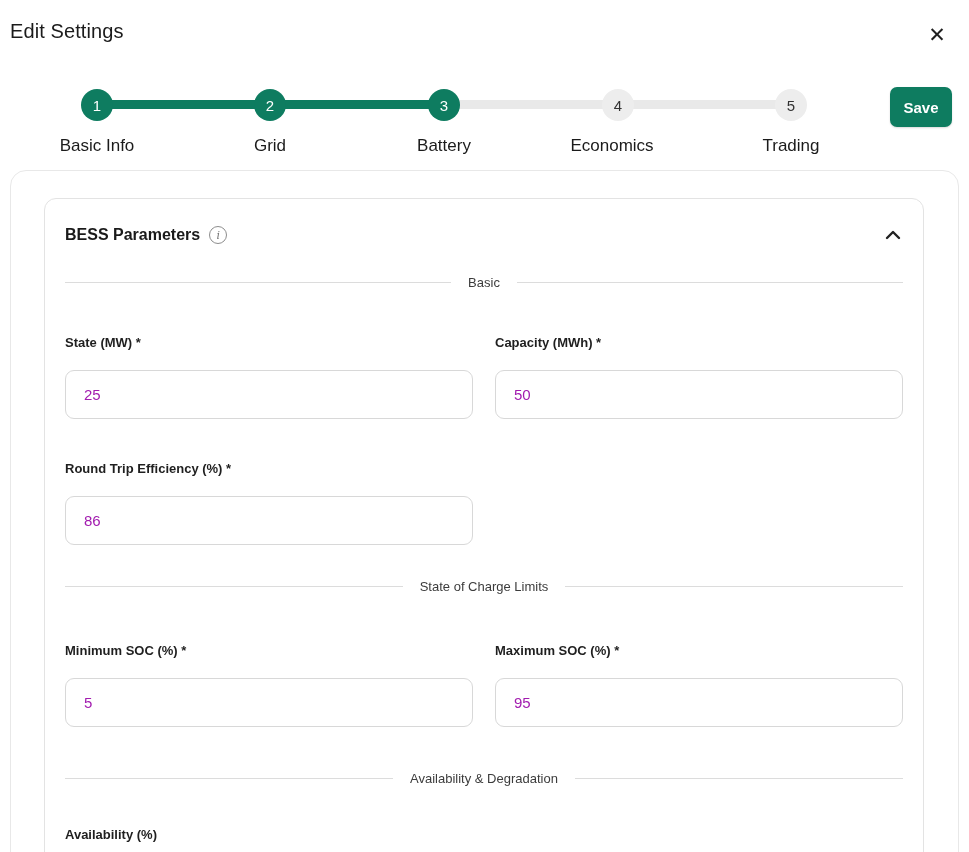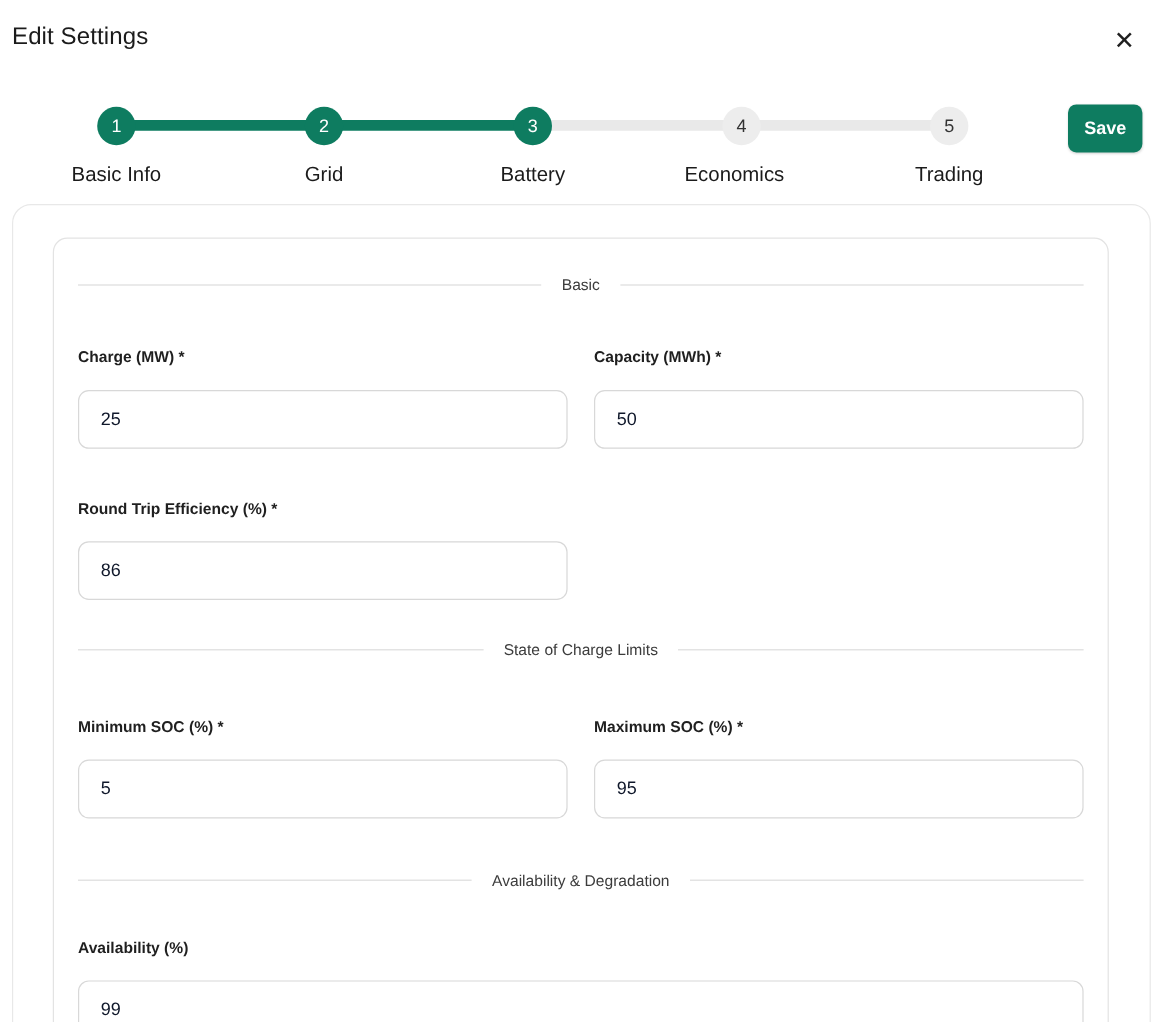--- a/index.html
+++ b/index.html
@@ -62,21 +62,21 @@
   .grid2 { display: grid; grid-template-columns: 1fr 1fr; column-gap: 22px; padding: 0 20px; }
   .g-row1 { margin-top: 44px; }
   .g-row2 { margin-top: 41px; }
   .g-row3 { margin-top: 48px; }
   .g-row4 { margin-top: 40px; padding: 0 20px; }
 
   .field { display: flex; flex-direction: column; }
   .flabel { font-size: 13px; font-weight: 700; color: #1f1f1f; line-height: 17px;
     margin-bottom: 19px; }
   .finput { height: 49px; border: 1px solid #d8d8d8; border-radius: 9px; background: #fff;
-    padding: 0 18px; font-size: 15px; color: #0f172a; width: 100%;
+    padding: 0 18px; font-size: 15px; color: #a21caf; width: 100%;
     font-family: "Liberation Sans", "DejaVu Sans", sans-serif; outline: none; }
 </style>
 </head>
 <body>
 
 <div class="top-area">
   <h1 class="page-title">Edit Settings</h1>
   <button class="close-btn">
     <span>✕</span>
   </button>
@@ -95,30 +95,41 @@
   <div class="step-label l3">Battery</div>
   <div class="step-label l4">Economics</div>
   <div class="step-label l5">Trading</div>
 
   <button class="save-btn">Save</button>
 </div>
 
 <div class="panel">
   <div class="card">
 
+    <div class="card-header">
+      <div class="card-title-wrap">
+        <span class="card-title">BESS Parameters</span>
+        <span class="info-icon">i</span>
+      </div>
+      <button class="collapse-btn">
+        <svg width="16" height="10" viewBox="0 0 16 10">
+          <polyline points="2,8 8,2 14,8" fill="none" stroke="#222" stroke-width="2.4" stroke-linecap="round" stroke-linejoin="round"></polyline>
+        </svg>
+      </button>
+    </div>
 
     <div class="divider d-basic">
       <span class="line"></span>
       <span class="dtext">Basic</span>
       <span class="line"></span>
     </div>
 
     <div class="grid2 g-row1">
       <div class="field">
-        <label class="flabel">Charge (MW) *</label>
+        <label class="flabel">State (MW) *</label>
         <input class="finput" type="text" value="25" style="">
       </div>
       <div class="field">
         <label class="flabel">Capacity (MWh) *</label>
         <input class="finput" type="text" value="50" style="">
       </div>
     </div>
 
     <div class="grid2 g-row2">
       <div class="field">

